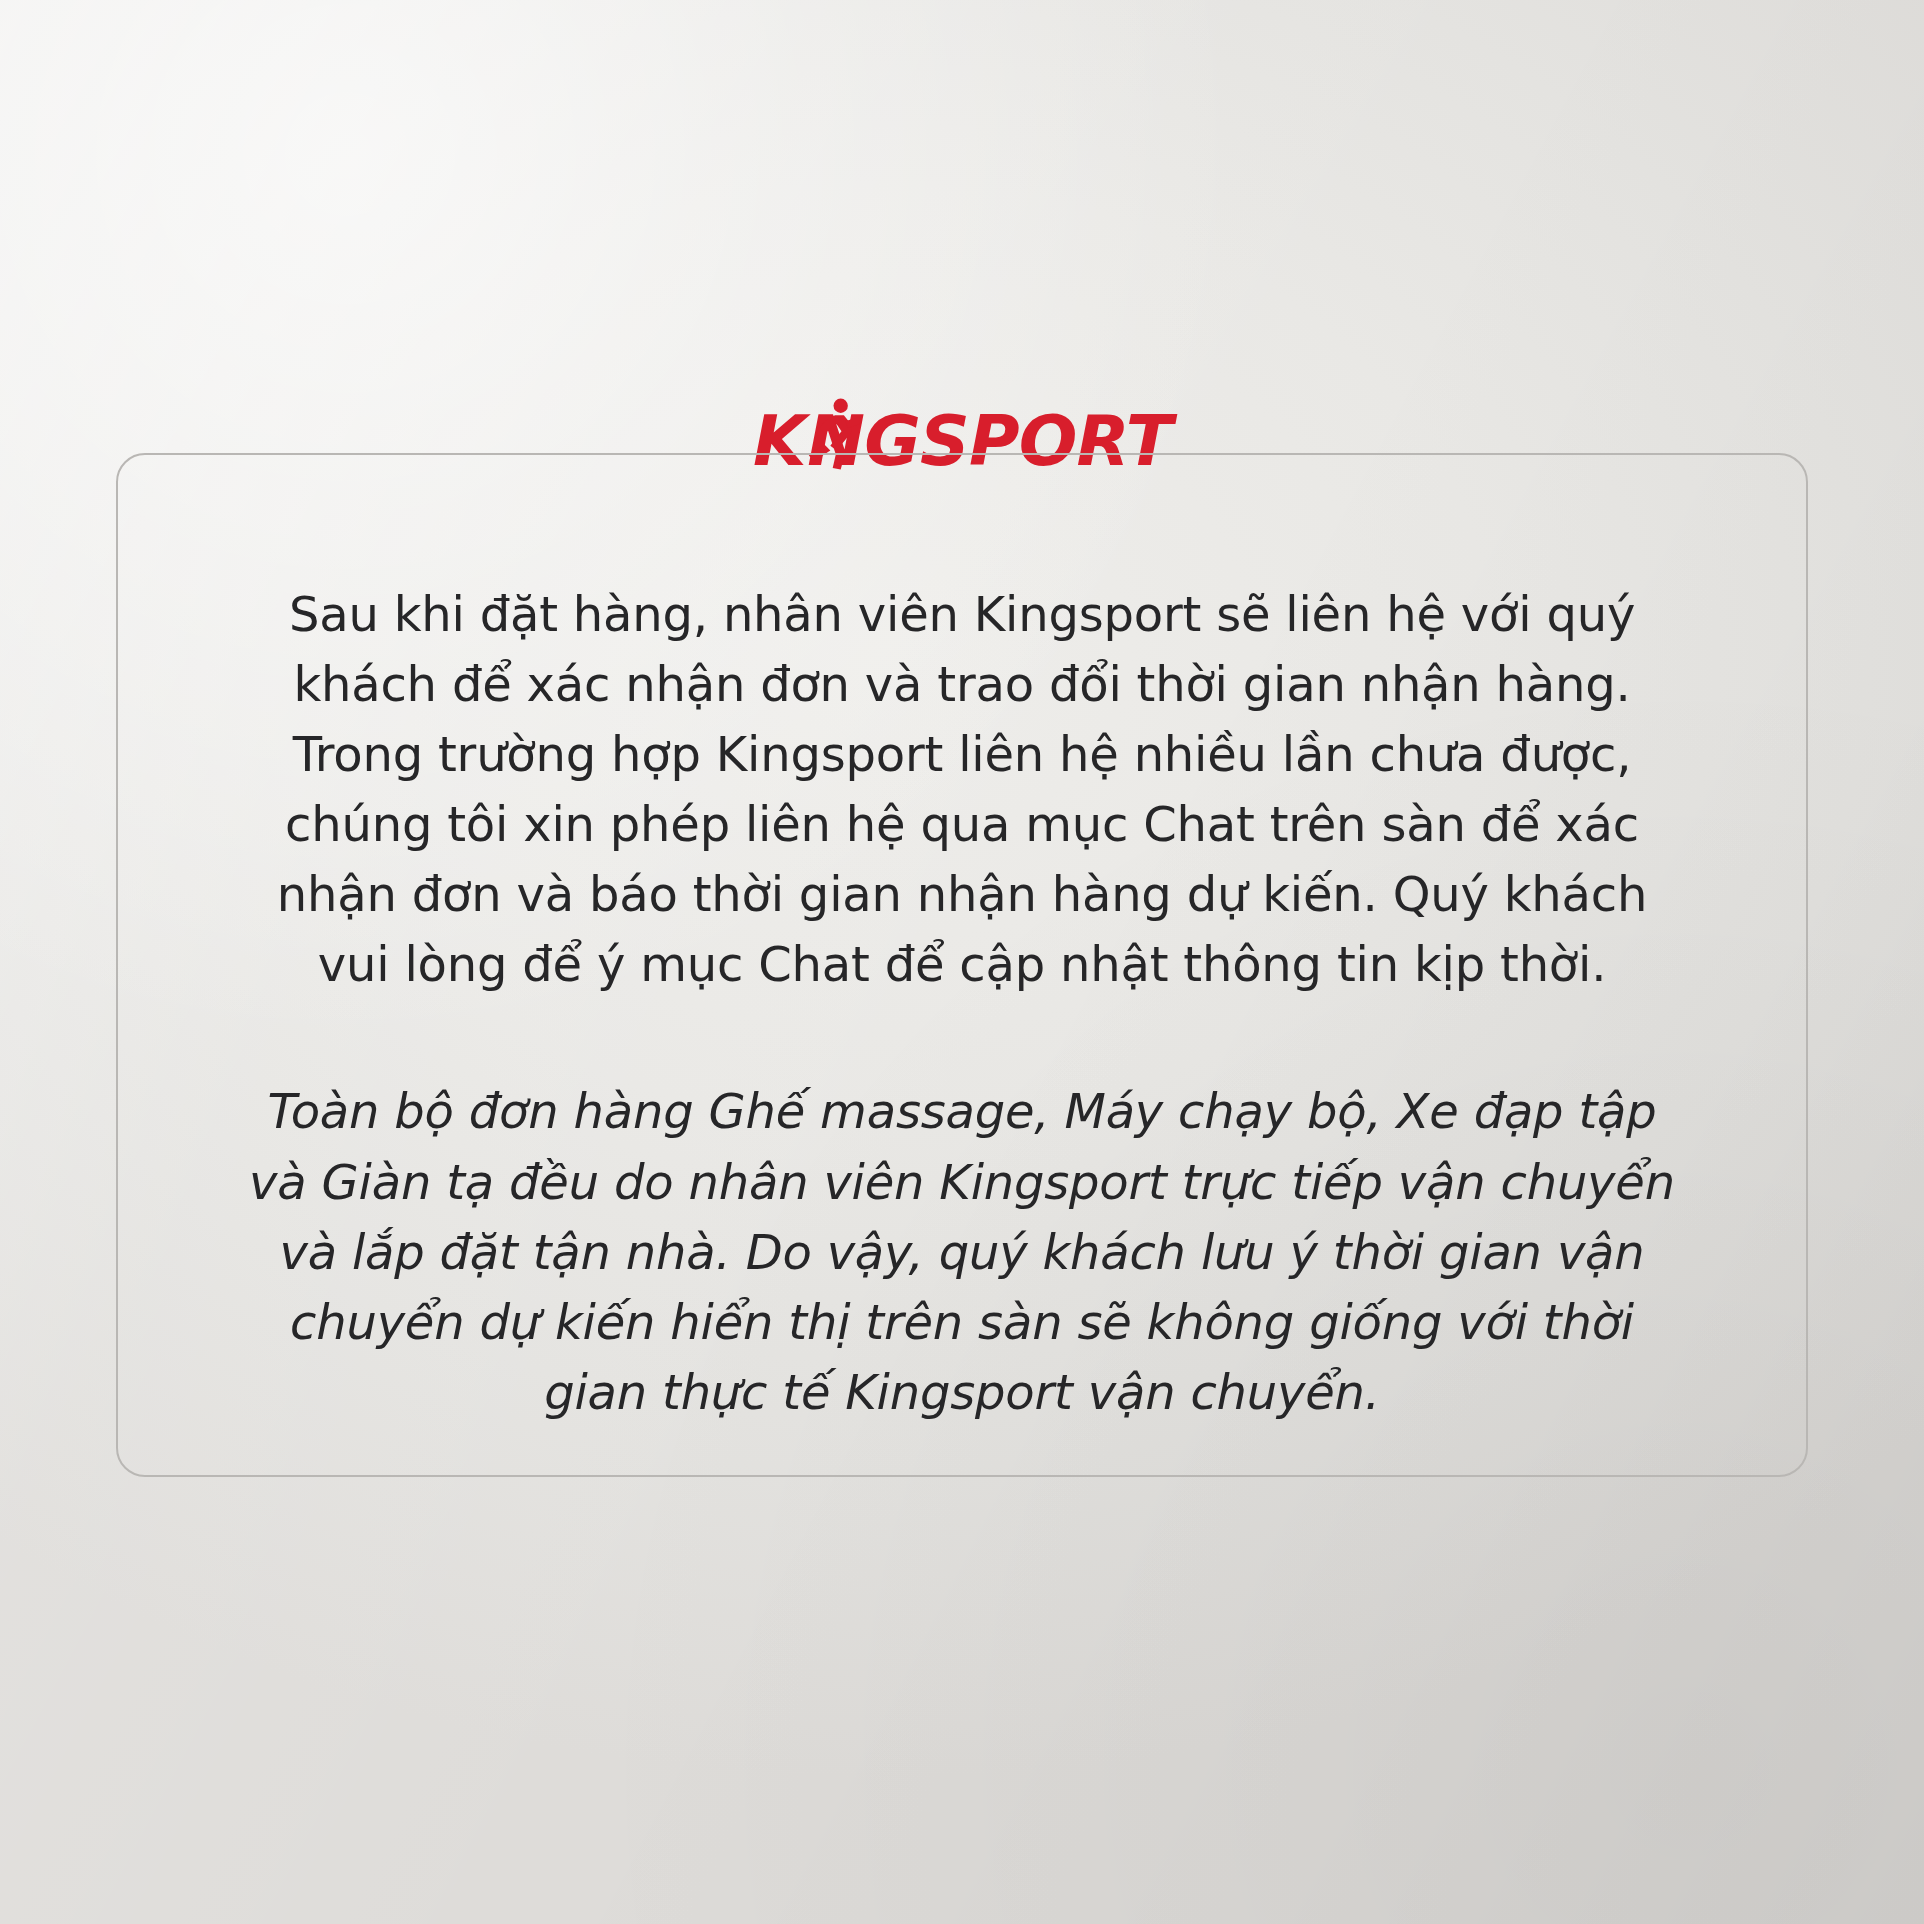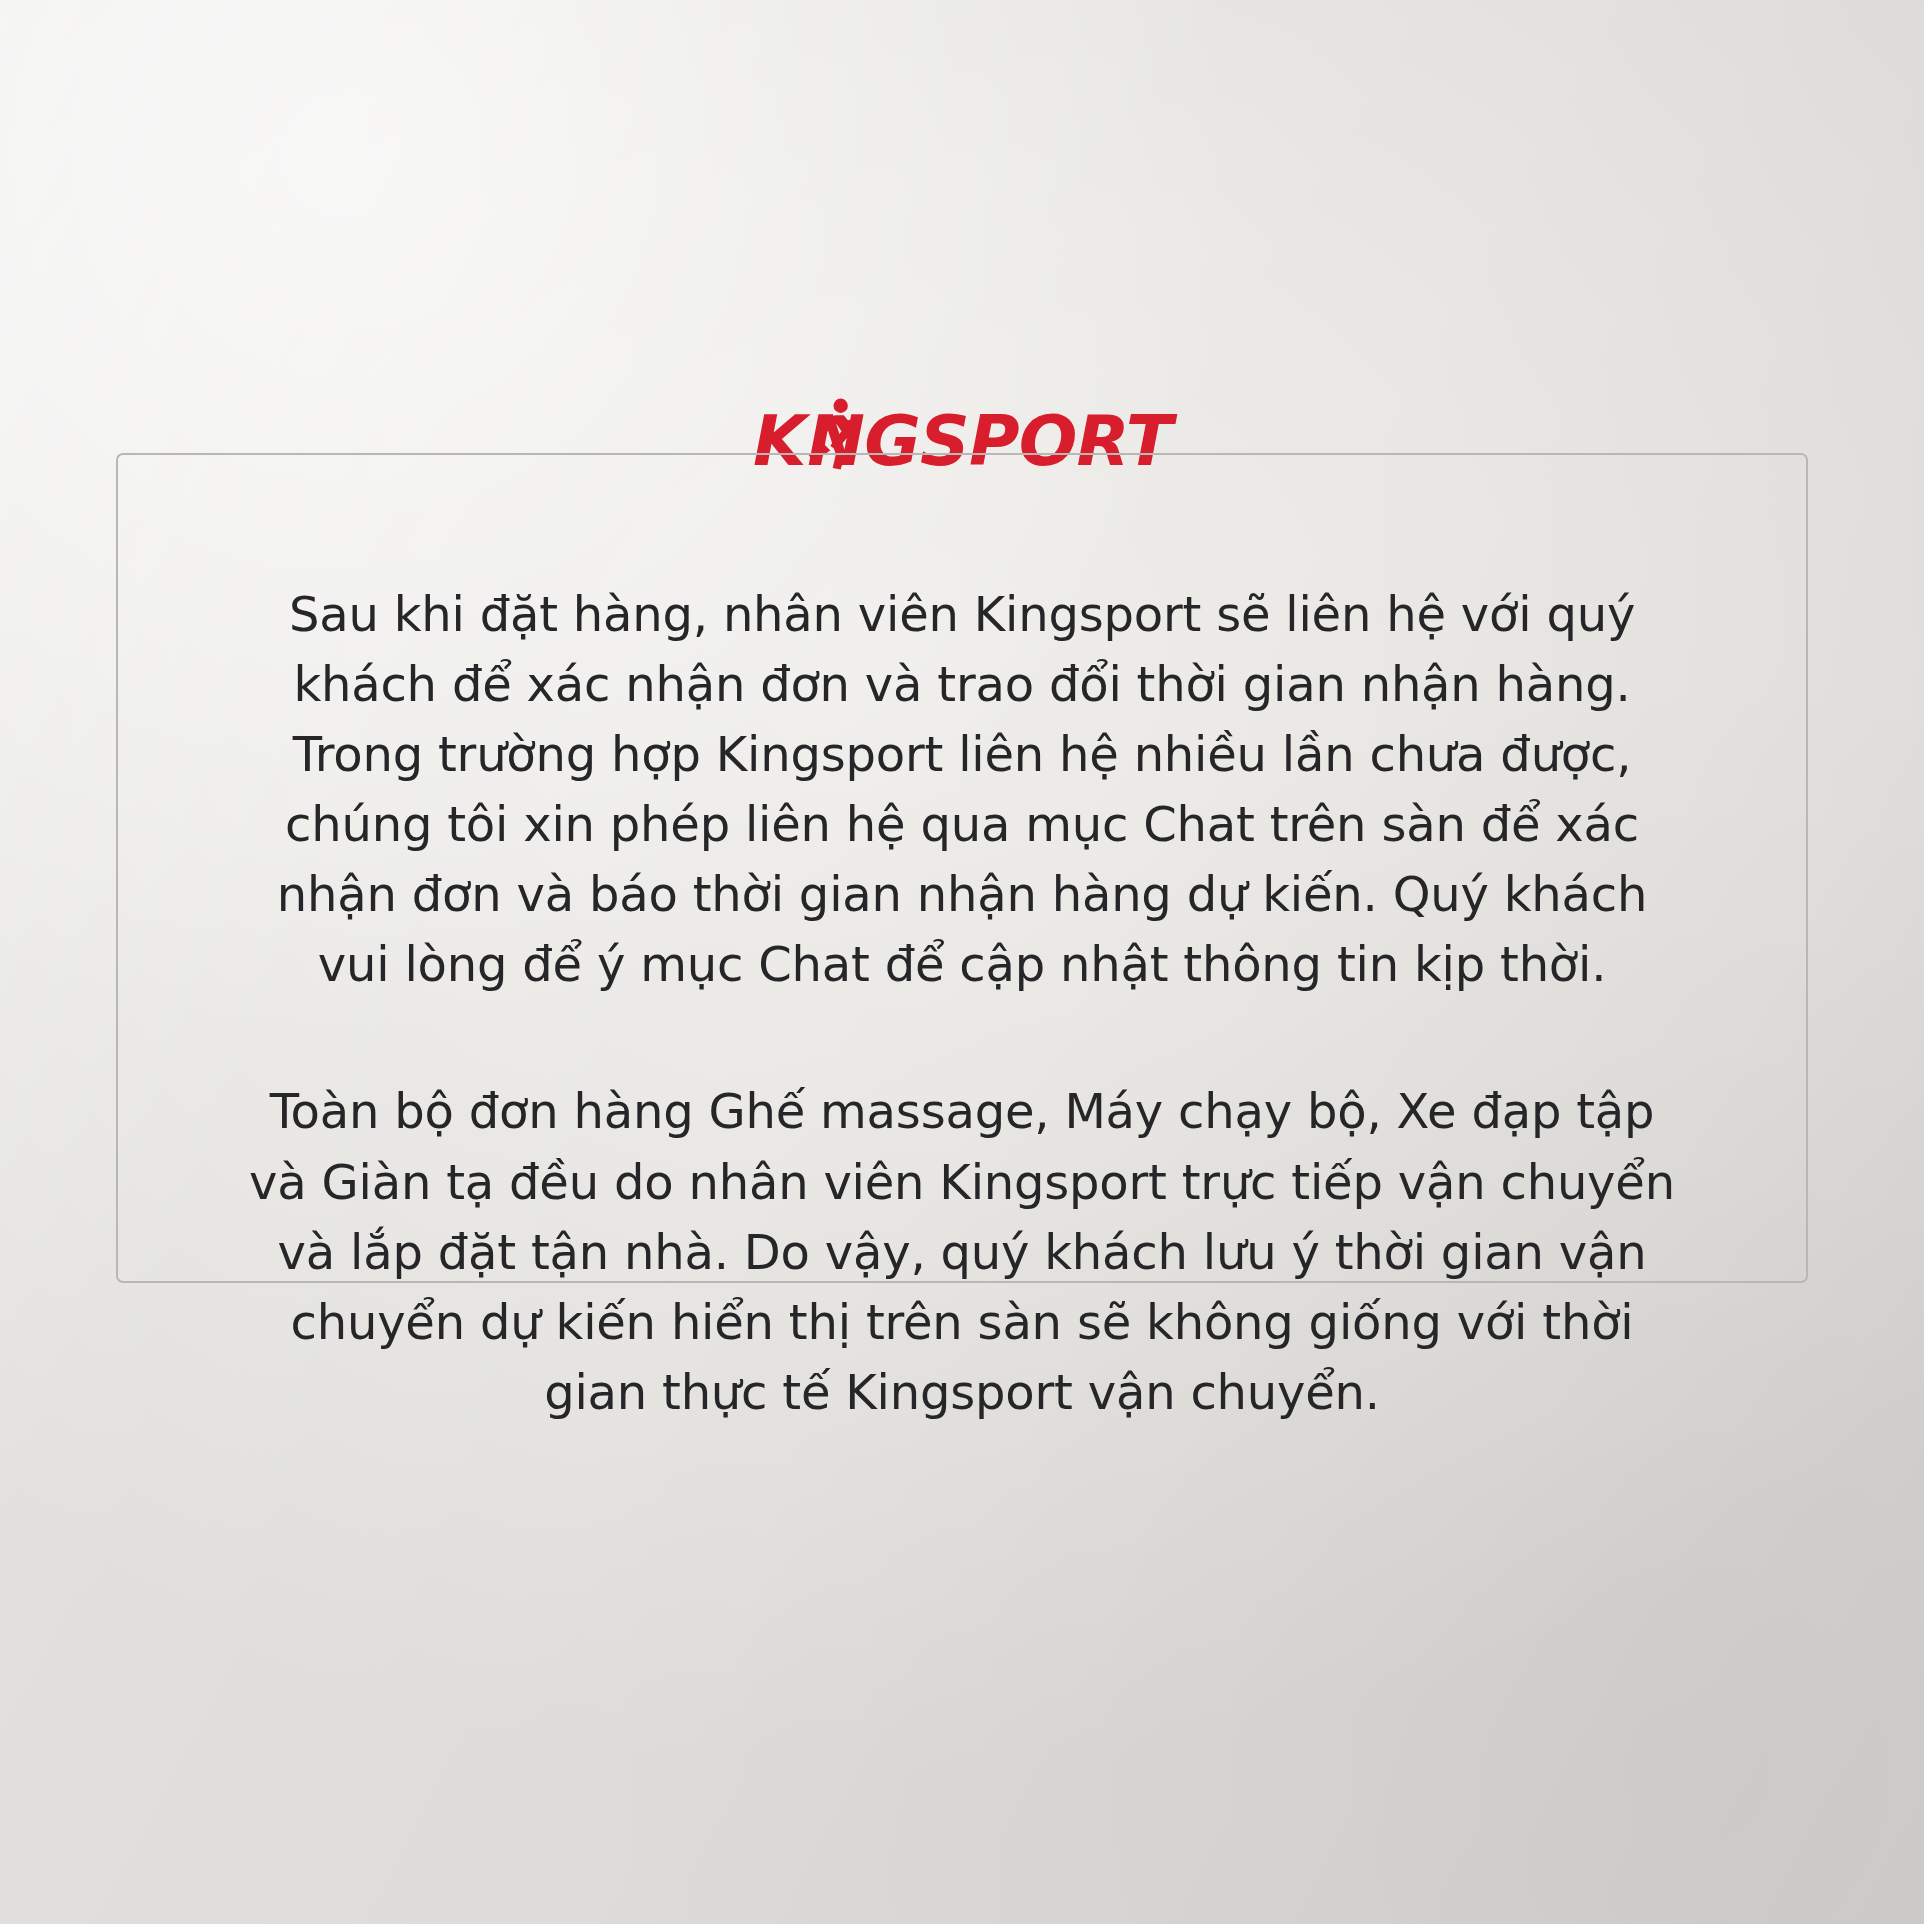--- a/index.html
+++ b/index.html
@@ -77,23 +77,23 @@
     width: 59px;
     height: 77px;
   }
 
   
   .card {
     position: absolute;
     left: 116px;
     top: 453px;
     width: 1692px;
-    height: 830px;
+    height: 1024px;
     border: 2.4px solid #b9b7b4;
-    border-radius: 7px;
+    border-radius: 29px;
     box-sizing: border-box;
     background: transparent;
   }
 
   .card-body {
     position: absolute;
     left: 120px;
     right: 120px;
     top: 124px;
     text-align: center;
@@ -104,20 +104,21 @@
     color: #262628;
     font-family: "DejaVu Sans", sans-serif;
     font-size: 48px;
     line-height: 1.46;
     letter-spacing: -0.2px;
     text-align: center;
     white-space: pre-wrap;
   }
   p.para + p.para {
     margin-top: 77px;
+    font-style: italic;
   }
 </style>
 </head>
 <body>
 
 <div class="bg-sheen"></div>
 <div class="bg-sheen-2"></div>
 
 <div class="stage">
 

